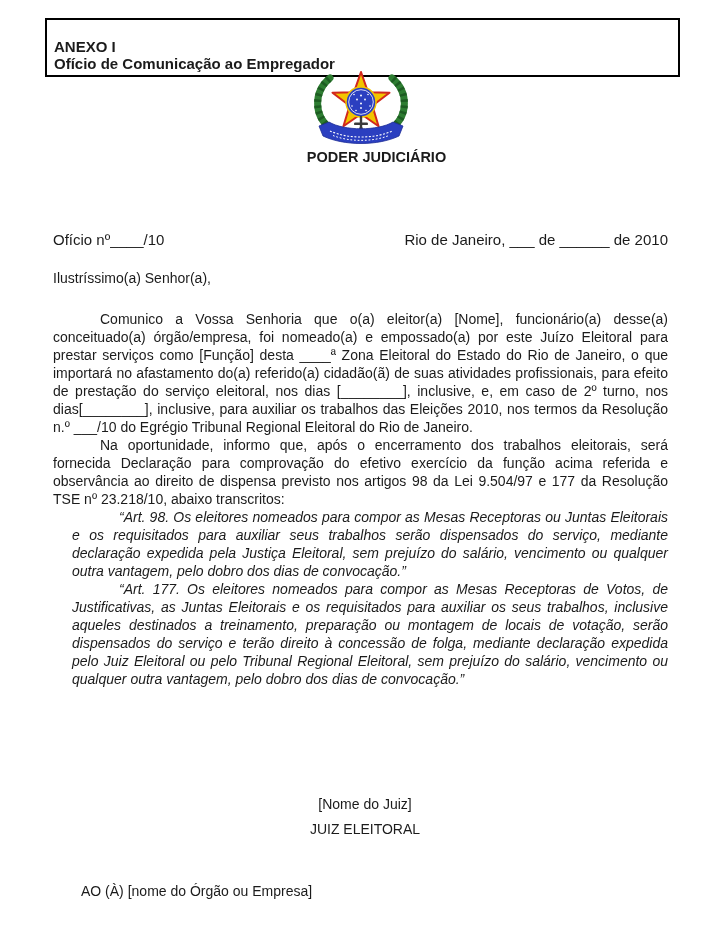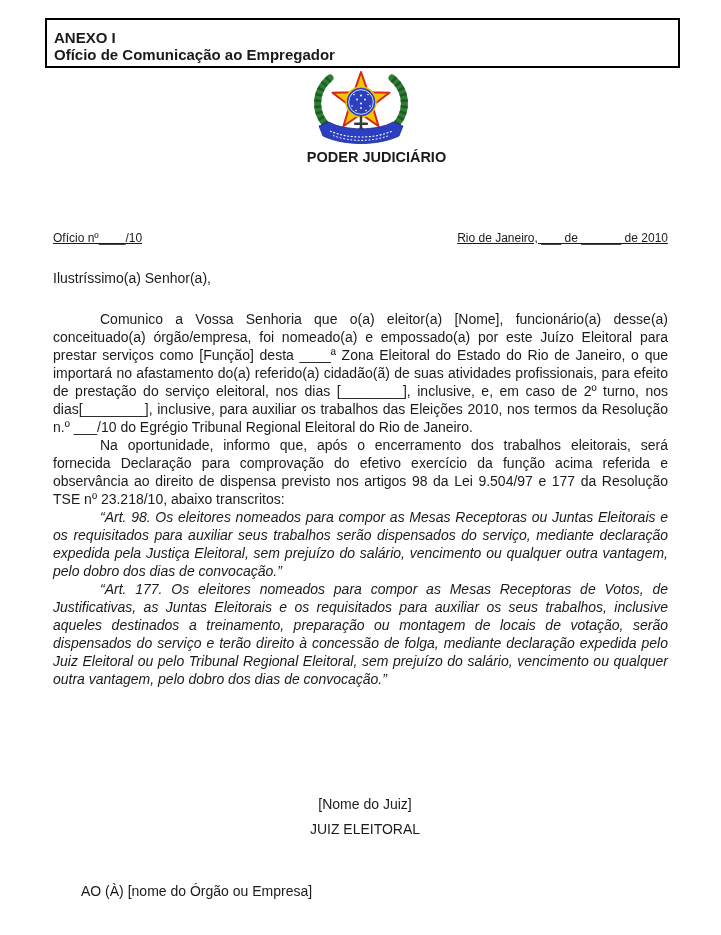--- a/index.html
+++ b/index.html
@@ -3,39 +3,39 @@
 <meta charset="utf-8">
 <style>
   html,body{margin:0;padding:0;}
   body{
     width:721px;height:935px;position:relative;background:#ffffff;
     font-family:"Liberation Sans","DejaVu Sans",sans-serif;
     color:#1b1b1b;overflow:hidden;
   }
   .annex-box{
     position:absolute;left:45px;top:18px;width:617px;
-    border:2px solid #000;padding:9px 7px 3px 7px;
+    border:2px solid #000;padding:18px 7px 3px 7px;
     font-size:15px;font-weight:bold;line-height:17px;
   }
   .emblem{position:absolute;left:299px;top:70px;width:124px;height:78px;}
   .letterhead{
     position:absolute;left:0;top:149px;width:721px;text-align:center;
     font-size:14.5px;font-weight:bold;line-height:17.5px;margin-left:16px;
   }
   .ref-row{
     position:absolute;left:53px;top:231px;width:615px;
-    display:flex;justify-content:space-between;font-size:12px;text-decoration:underline;
+    display:flex;justify-content:space-between;font-size:15px;
   }
   .salutation{position:absolute;left:53px;top:270px;font-size:14px;}
   .body-text{
     position:absolute;left:53px;top:310px;width:615px;
     font-size:14px;line-height:18px;text-align:justify;
   }
   .body-text p{margin:0;text-indent:47px;}
-  .body-text p.quote{font-style:italic;}
+  .body-text p.quote{font-style:italic;margin-left:19px;}
   .signature-block{
     position:absolute;left:0;top:792px;width:730px;text-align:center;
     font-size:14px;line-height:25px;
   }
   .addressee{position:absolute;left:53px;top:883px;font-size:14px;margin-left:28px;}
 </style>
 </head>
 <body>
 
 <div class="annex-box">

